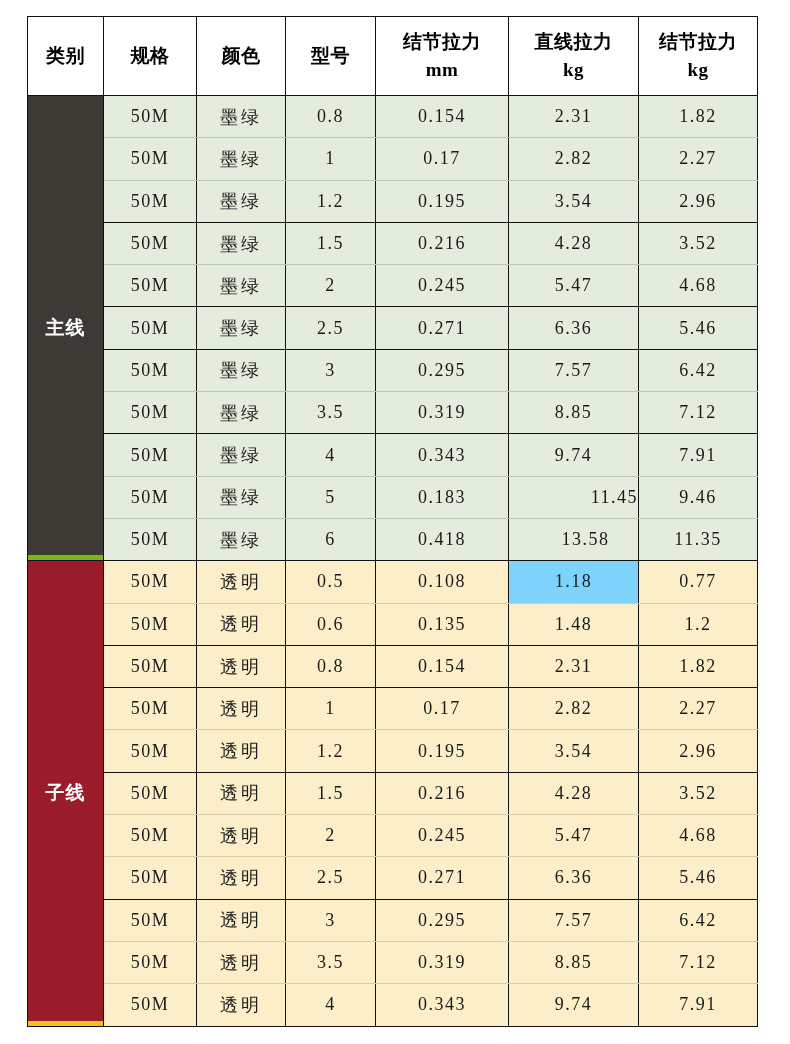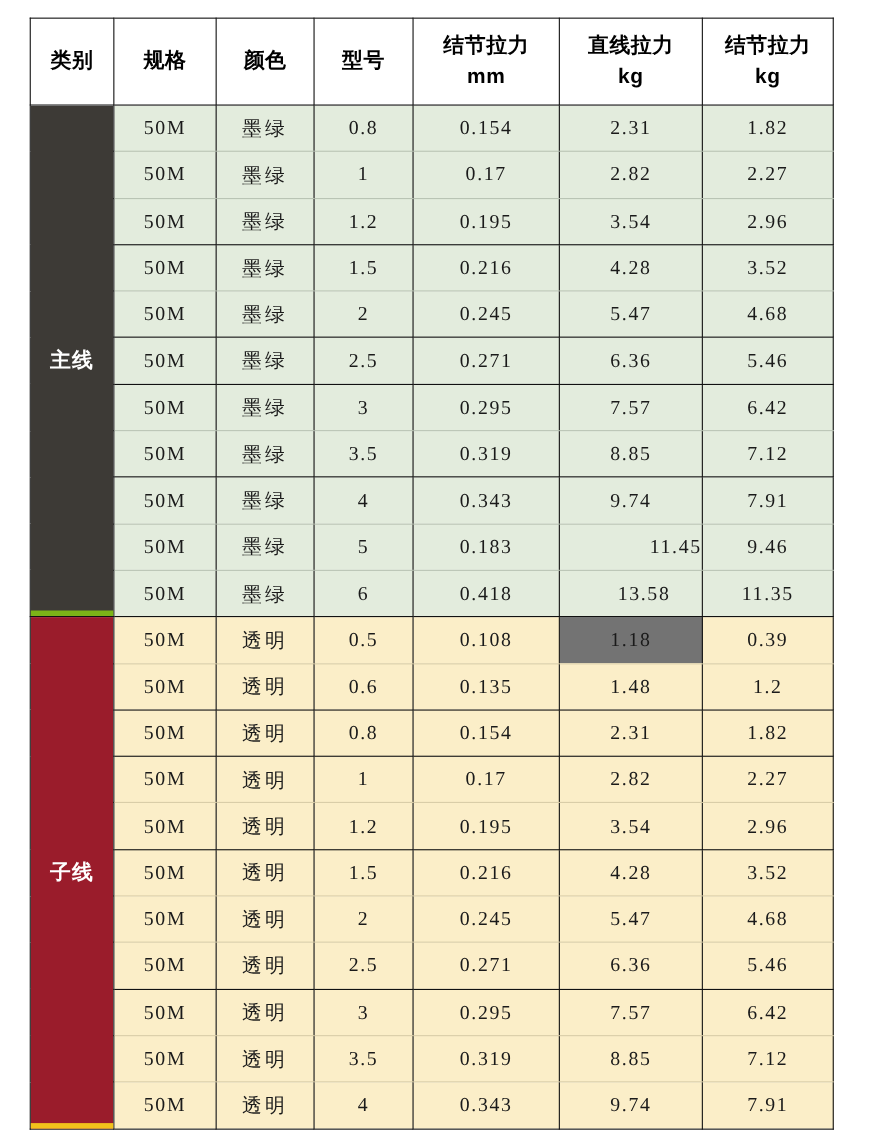--- a/index.html
+++ b/index.html
@@ -54,21 +54,21 @@
     font-size: 19px;
     font-weight: bold;
     height: 78px;
     line-height: 1.45;
     border: 1.5px solid #111111;
     font-family: "Liberation Sans", sans-serif;
     letter-spacing: 0.5px;
   }
   thead th .hline2 {
     display: block;
-    font-family: Liberation Sans, sans-serif;
+    font-family: Liberation Serif, serif;
   }
 
   
   td.cat-cell {
     position: relative;
     color: #ffffff;
     font-size: 19px;
     font-weight: bold;
     letter-spacing: 1px;
     border-left: 1.5px solid #111111;
@@ -257,22 +257,22 @@
           <td class="data" style="background: rgb(227, 236, 221);">0.418</td>
           <td class="data" style="background: rgb(227, 236, 221); padding-left: 24px;">13.58</td>
           <td class="data" style="background: rgb(227, 236, 221);">11.35</td>
         </tr>
         <tr class="g-sub grp-top first-row">
           <td class="cat-cell cat-sub" rowspan="11" style="background: rgb(154, 28, 43);"><span>子线</span><span class="accent" style="background: rgb(242, 194, 27);"></span></td>
           <td class="data" style="background: rgb(251, 238, 200);">50M</td>
           <td class="data cn" style="background: rgb(251, 238, 200);">透明</td>
           <td class="data" style="background: rgb(251, 238, 200);">0.5</td>
           <td class="data" style="background: rgb(251, 238, 200); text-align: center;">0.108</td>
-          <td class="data" style="background: #737373;">1.18</td>
-          <td class="data" style="background: rgb(251, 238, 200);">0.39</td>
+          <td class="data" style="background: #7dd3fc;">1.18</td>
+          <td class="data" style="background: rgb(251, 238, 200);">0.77</td>
         </tr>
         <tr class="g-sub grp-bot">
           <td class="data" style="background: rgb(251, 238, 200);">50M</td>
           <td class="data cn" style="background: rgb(251, 238, 200);">透明</td>
           <td class="data" style="background: rgb(251, 238, 200);">0.6</td>
           <td class="data" style="background: rgb(251, 238, 200);">0.135</td>
           <td class="data" style="background: rgb(251, 238, 200);">1.48</td>
           <td class="data" style="background: rgb(251, 238, 200);">1.2</td>
         </tr>
         <tr class="g-sub grp-top grp-bot">

